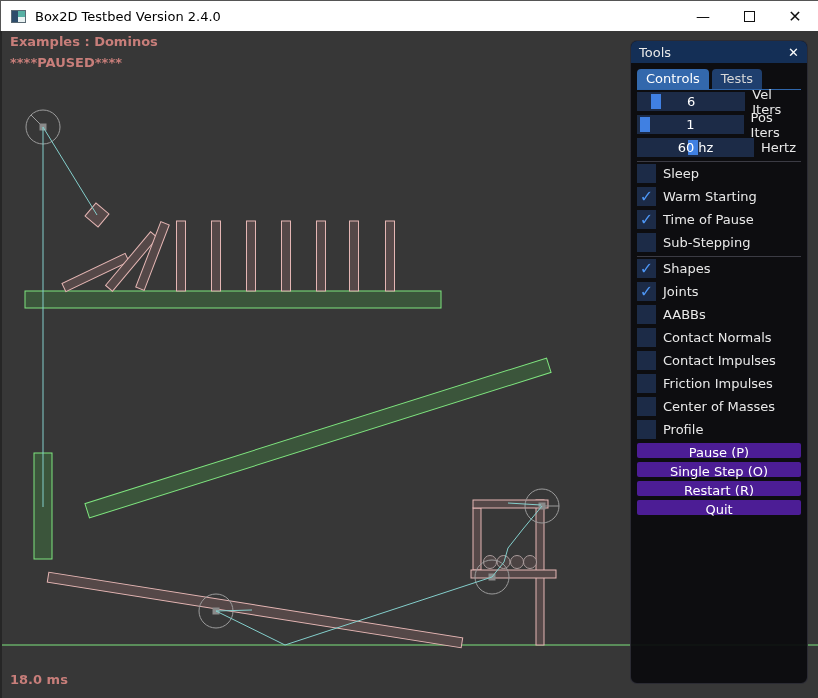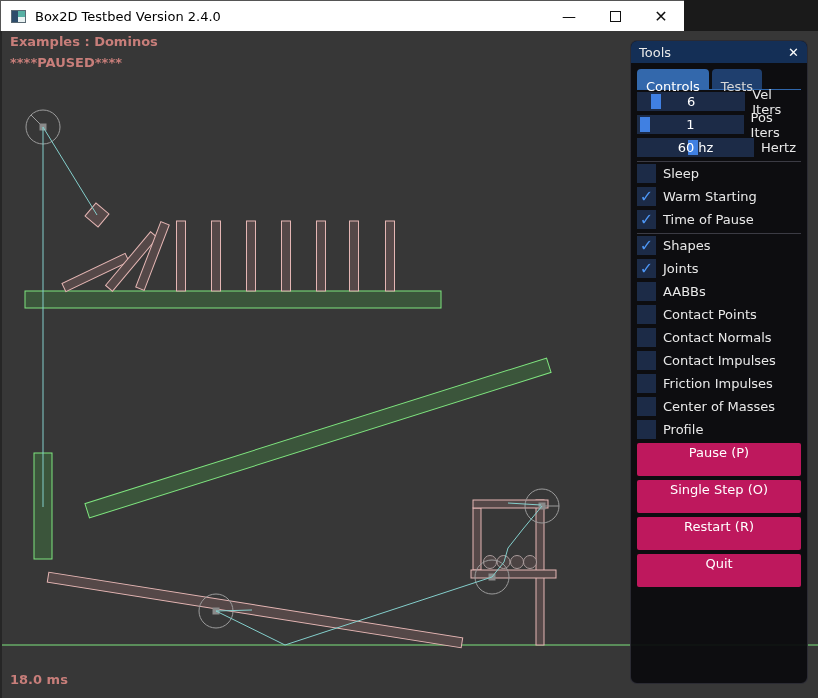--- a/index.html
+++ b/index.html
@@ -1,21 +1,21 @@
 <!DOCTYPE html>
 <html><head>
 <meta charset="utf-8">
 <style>
   * { box-sizing: border-box; margin: 0; padding: 0; }
   html,body { width:818px; height:698px; }
   body { font-family:"DejaVu Sans", sans-serif; background:#1a1a1a; overflow:hidden; }
   .window { position:relative; width:818px; height:698px; }
 
   
-  .titlebar { position:absolute; top:0; left:0; width:684px; height:31px; background:#ffffff;
+  .titlebar { position:absolute; top:0; left:0; width:818px; height:31px; background:#ffffff;
               display:flex; align-items:center; border-left:1px solid #555; border-top:1px solid #555; }
   .app-icon { width:15px; height:13px; margin-left:10px; border:1px solid #5a6a74; display:flex; }
   .app-icon .ic-l { width:45%; height:100%; background:#2e4d6b; }
   .app-icon .ic-r { width:55%; height:100%; background:linear-gradient(#57b0a4 0 55%, #e9f2f2 55% 100%); }
   .title-text { margin-left:9px; font-size:13px; color:#000; }
   .win-controls { margin-left:auto; display:flex; height:100%; }
   .win-btn { width:46px; height:100%; display:flex; align-items:center; justify-content:center;
              font-size:14px; color:#111; }
   .win-btn.max span { display:block; width:11px; height:11px; border:1px solid #111; }
   .win-btn.close { font-size:16px; }
@@ -30,41 +30,41 @@
   .txt-ms       { left:8px; top:641px; }
 
   
   .panel { position:absolute; left:628px; top:9px; width:178px; height:644px;
            background:rgba(10,10,13,0.93); border:1px solid rgba(70,70,82,0.55);
            border-radius:7px; color:#e9e9e9; }
   .panel-titlebar { height:22px; background:#142f56; border-radius:6px 6px 0 0;
                     display:flex; align-items:center; padding:10px 8px; font-size:13px; }
   .panel-close { margin-left:auto; font-size:13px; color:#fff; cursor:default; }
   .tabbar { display:flex; gap:3px; margin:6px 6px 0 6px; border-bottom:1px solid #2f66ab; height:21px; }
-  .tab { background:#1f3f6e; color:#d8d8d8; border-radius:4px 4px 0 0; padding:8px 9px;
+  .tab { background:#1f3f6e; color:#d8d8d8; border-radius:4px 4px 0 0; padding:0 9px;
          font-size:13px; line-height:20px; }
   .tab.active { background:#3368ac; color:#fff; }
   .panel-content { padding:2px 6px 0 6px; }
 
   .slider-row { display:flex; align-items:center; height:19px; margin-bottom:4px; }
   .slider { position:relative; width:117px; height:19px; background:#1c2b47; }
   .grab { position:absolute; top:2px; width:10px; height:15px; background:#4080e2; }
   .slider-value { position:absolute; left:0; top:0; width:100%; text-align:center;
                   line-height:19px; font-size:13px; color:#fff; }
   .slider-label { margin-left:7px; font-size:13px; }
 
   .separator { height:1px; background:#3b3b44; margin:2px 0; }
 
   .cb-row { display:flex; align-items:center; height:19px; margin-bottom:4px; }
   .cb { width:19px; height:19px; background:#1c2b47; margin-right:7px;
         display:flex; align-items:center; justify-content:center; }
   .cb span { font-size:16px; font-weight:bold; color:#4e97f6; line-height:1; }
   .cb-label { font-size:13px; }
 
-  .btn { height:33px; background:#be185d; border-radius:2px; margin-bottom:4px;
+  .btn { height:15px; background:#4c1d95; border-radius:2px; margin-bottom:4px;
          text-align:center; line-height:19px; font-size:13px; color:#fff; }
 </style>
 </head>
 <body>
 
 <div class="window">
 
   <div class="titlebar">
     <div class="app-icon">
       <div class="ic-l"></div>
@@ -202,42 +202,42 @@
               <span>✓</span>
             </span>
           <span class="cb-label">Warm Starting</span>
         </div>
         <div class="cb-row">
           <span class="cb">
               <span>✓</span>
             </span>
           <span class="cb-label">Time of Pause</span>
         </div>
+        <div class="cb-row">
+          <span class="cb"></span>
+          <span class="cb-label">Sub-Stepping</span>
+        </div>
 
         <div class="separator"></div>
 
         <div class="cb-row">
           <span class="cb">
               <span>✓</span>
             </span>
           <span class="cb-label">Shapes</span>
         </div>
         <div class="cb-row">
           <span class="cb">
               <span>✓</span>
             </span>
           <span class="cb-label">Joints</span>
         </div>
         <div class="cb-row">
           <span class="cb"></span>
           <span class="cb-label">AABBs</span>
-        </div>
-        <div class="cb-row">
-          <span class="cb"></span>
-          <span class="cb-label">Contact Points</span>
         </div>
         <div class="cb-row">
           <span class="cb"></span>
           <span class="cb-label">Contact Normals</span>
         </div>
         <div class="cb-row">
           <span class="cb"></span>
           <span class="cb-label">Contact Impulses</span>
         </div>
         <div class="cb-row">

